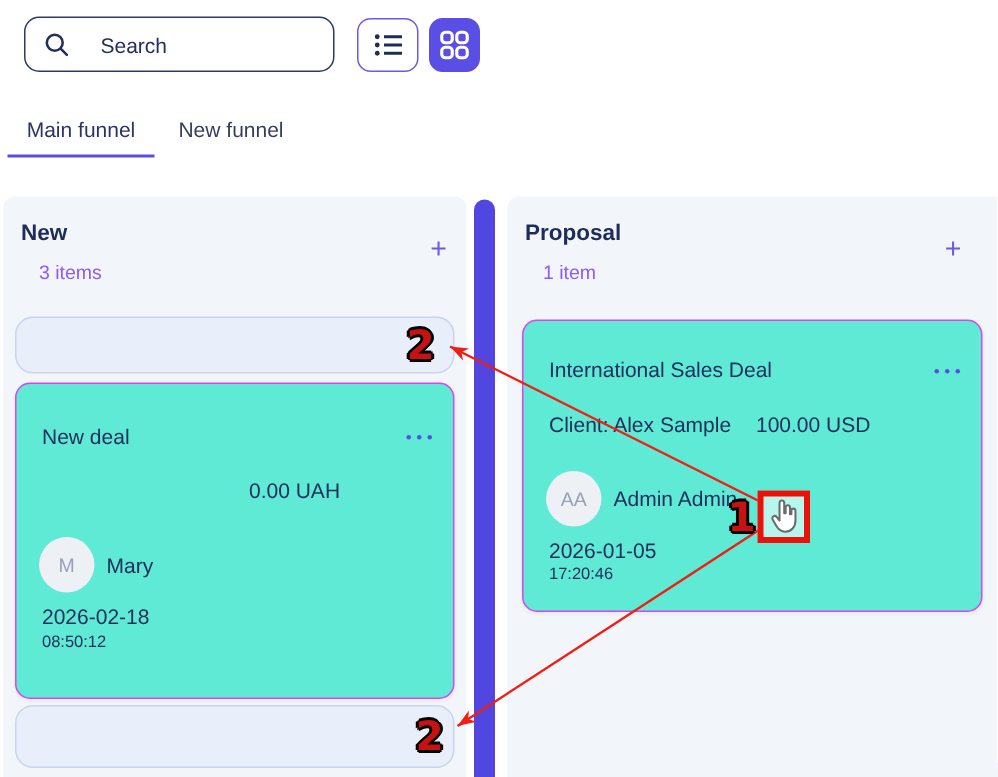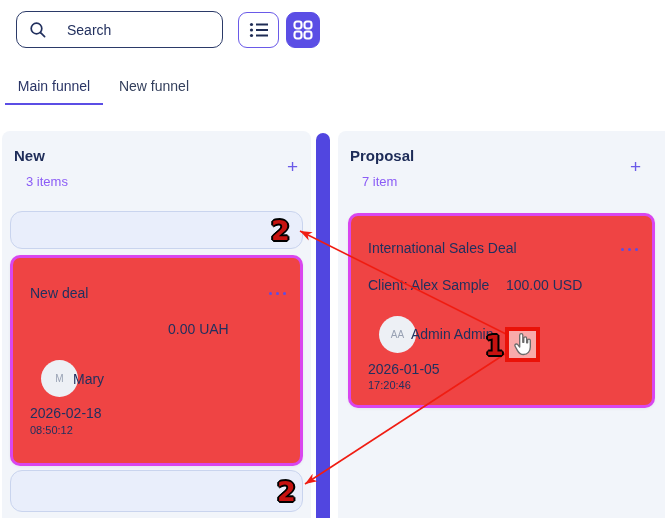--- a/index.html
+++ b/index.html
@@ -45,33 +45,33 @@
   .col-count{position:absolute;left:24px;top:43px;font-size:13px;color:#8b5cf6;}
   .col-add{
     position:absolute;top:26px;font-size:19px;font-weight:400;color:#6a5ae8;
     cursor:pointer;line-height:1;
   }
   .placeholder{
     position:absolute;left:8px;width:293px;box-sizing:border-box;background:#e9eefb;
     border:1px solid #c9d4ee;border-radius:12px;
   }
   .card{
-    position:absolute;background:#ef4444;border:3px solid #d946ef;border-radius:10px;
+    position:absolute;background:#5eead4;border:1px solid #d946ef;border-radius:10px;
     box-shadow:0 1px 3px rgba(40,50,90,.06);box-sizing:border-box;cursor:pointer;
   }
   .card-title{position:absolute;left:17px;font-size:14px;color:#20305f;}
   .card-menu{
     position:absolute;right:14px;display:flex;gap:4px;cursor:pointer;padding:4px 0;
   }
   .card-menu i{width:3px;height:3px;border-radius:50%;background:#5b4ee5;display:block;}
   .card-client{position:absolute;left:17px;font-size:14px;color:#22305e;}
   .card-amount{position:absolute;left:155px;font-size:14px;color:#22305e;}
   .avatar{
-    position:absolute;left:28px;width:37px;height:37px;border-radius:50%;background:#edf0f5;
-    display:flex;align-items:center;justify-content:center;font-size:10px;color:#98a1b3;
+    position:absolute;left:15px;width:37px;height:37px;border-radius:50%;background:#edf0f5;
+    display:flex;align-items:center;justify-content:center;font-size:13px;color:#98a1b3;
   }
   .card-owner{position:absolute;left:60px;font-size:14px;color:#22305e;}
   .card-date{position:absolute;left:17px;font-size:14px;color:#22305e;}
   .card-time{position:absolute;left:17px;font-size:11px;color:#22305e;}
   
   .ann-svg{position:absolute;left:0;top:0;z-index:9;pointer-events:none;}
   .click-box{
     position:absolute;left:505px;top:327px;width:35px;height:35px;box-sizing:border-box;
     border:4px solid #ea1208;background:rgba(255,255,255,.55);z-index:10;pointer-events:none;
     display:flex;align-items:center;justify-content:center;
@@ -143,21 +143,21 @@
       <div class="card-time" style="top:166px;">08:50:12</div>
     </div>
 
     <div class="placeholder" style="top:339px;height:42px;"></div>
   </div>
 
   <div class="vbar"></div>
 
   <div class="col col-right">
     <div class="col-title">Proposal</div>
-    <div class="col-count">7 item</div>
+    <div class="col-count">1 item</div>
     <div class="col-add" style="right:24px;">+</div>
 
     <div class="card" style="left:10px;top:82px;width:307px;height:195px;">
       <div class="card-title" style="top:24px;">International Sales Deal</div>
       <div class="card-menu" style="top:28px;">
           <i></i>
           <i></i>
           <i></i>
         </div>
       <div class="card-client" style="top:61px;">Client: Alex Sample</div>

